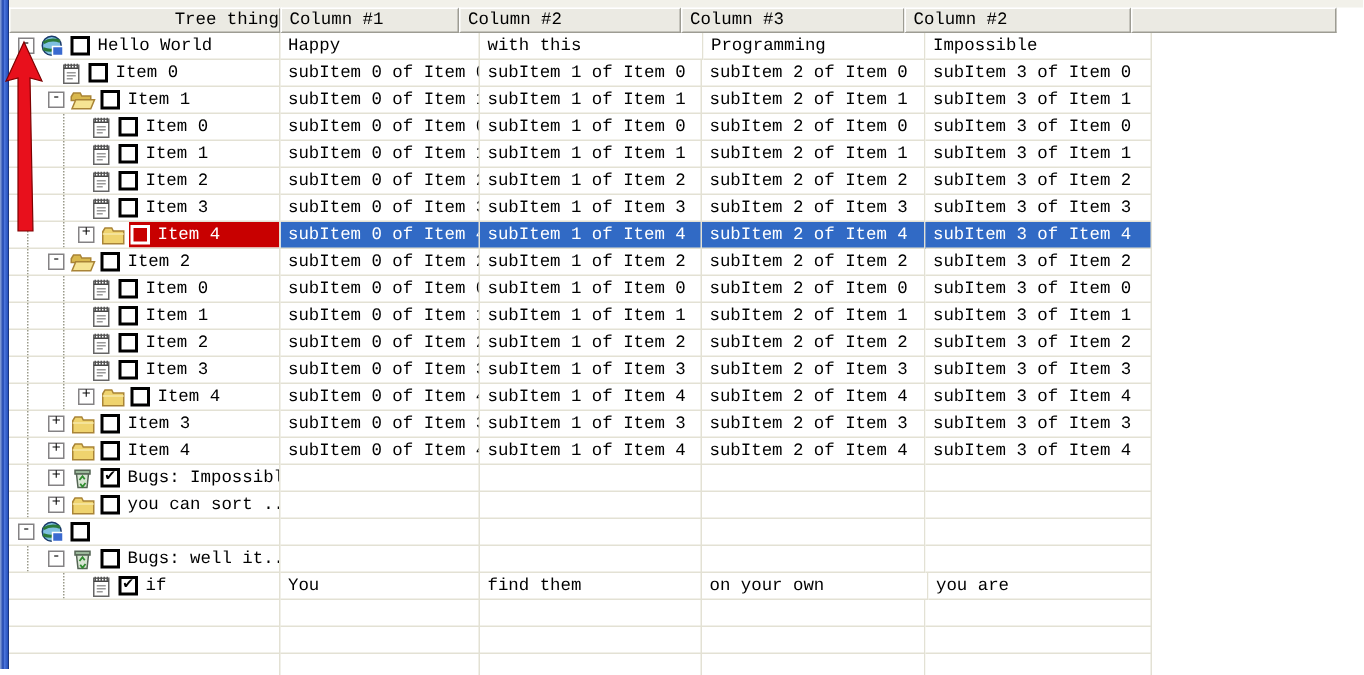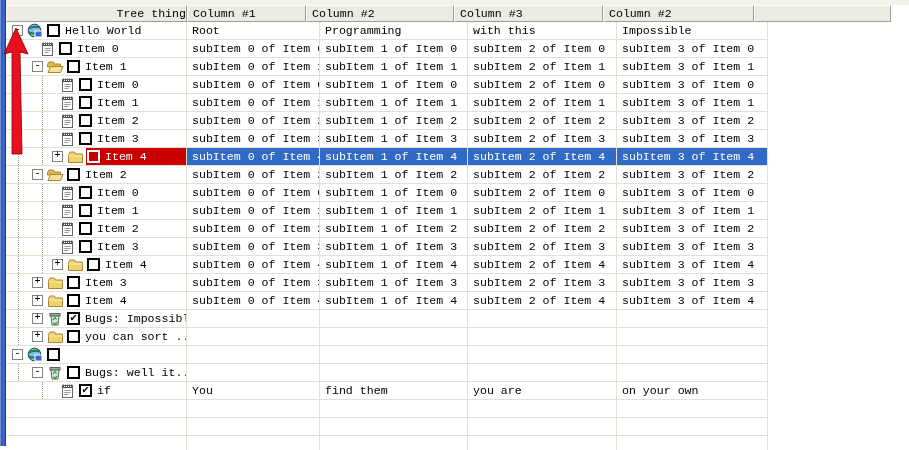--- a/index.html
+++ b/index.html
@@ -86,23 +86,23 @@
                   <path d="M2 5.5 Q7 2.5 13 4.5 M1.8 9.5 Q8 12 13 8.5" stroke="#2a7a3a" stroke-width="2" fill="none"></path>
                   <rect x="8" y="8" width="7" height="6" fill="#3a6ad0" stroke="#fff"></rect>
                 </svg>
               </div>
               <div class="hl">
                 <div class="cb"></div>
                 <div class="tlabel">Hello World</div>
               </div>
             </div>
           </div>
-          <div class="cell dcell c1">Root</div>
+          <div class="cell dcell c1">Happy</div>
+          <div class="cell dcell c3">with this</div>
           <div class="cell dcell c2">Programming</div>
-          <div class="cell dcell c3">with this</div>
           <div class="cell dcell c4">Impossible</div>
         </div>
         <div class="row">
           <div class="cell tree-cell">
             <div class="guide" style="left: 12px;"></div>
             <div class="tree-content" style="padding-left: 32px;">
               <div class="icon">
                 <svg width="16" height="16">
                   <rect x="3.5" y="2.5" width="10" height="12" fill="#fff" stroke="#666"></rect>
                   <path d="M3.5 4.5 h10" stroke="#444"></path>
@@ -549,22 +549,22 @@
                 </svg>
               </div>
               <div class="hl">
                 <div class="cb">✔</div>
                 <div class="tlabel">if</div>
               </div>
             </div>
           </div>
           <div class="cell dcell c1">You</div>
           <div class="cell dcell c2">find them</div>
+          <div class="cell dcell c4">on your own</div>
           <div class="cell dcell c3">you are</div>
-          <div class="cell dcell c4">on your own</div>
         </div>
         <div class="row">
           <div class="cell tree-cell"></div>
           <div class="cell dcell c1"></div>
           <div class="cell dcell c2"></div>
           <div class="cell dcell c3"></div>
           <div class="cell dcell c4"></div>
         </div>
         <div class="row">
           <div class="cell tree-cell"></div>

